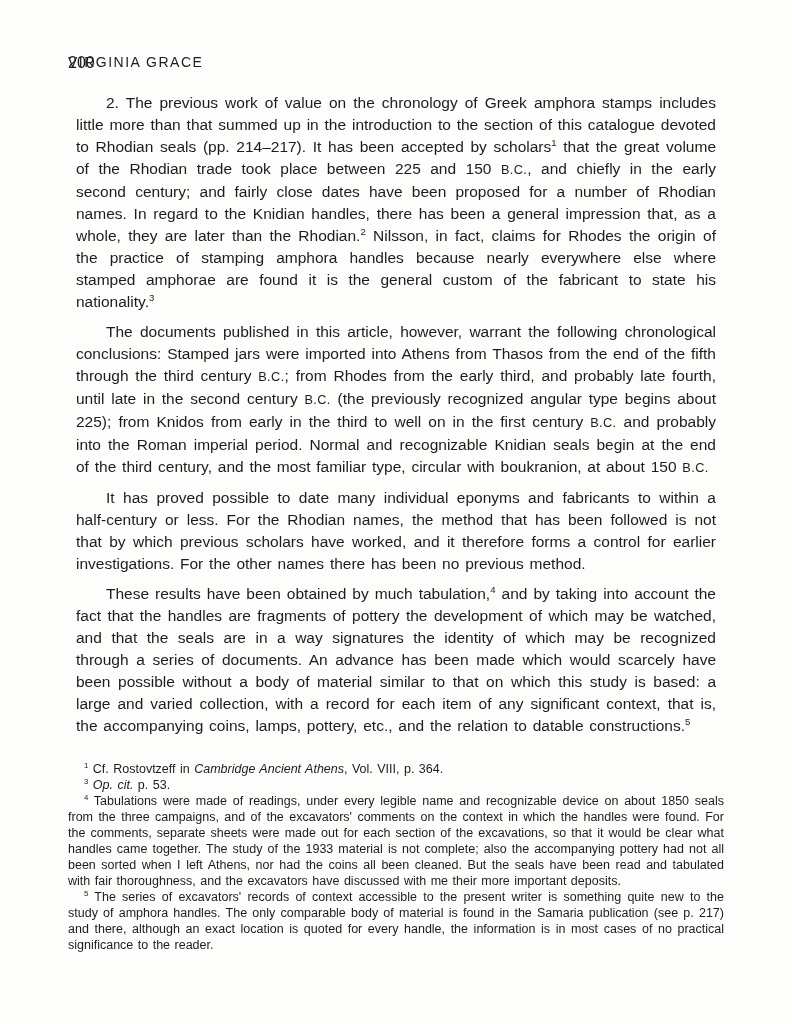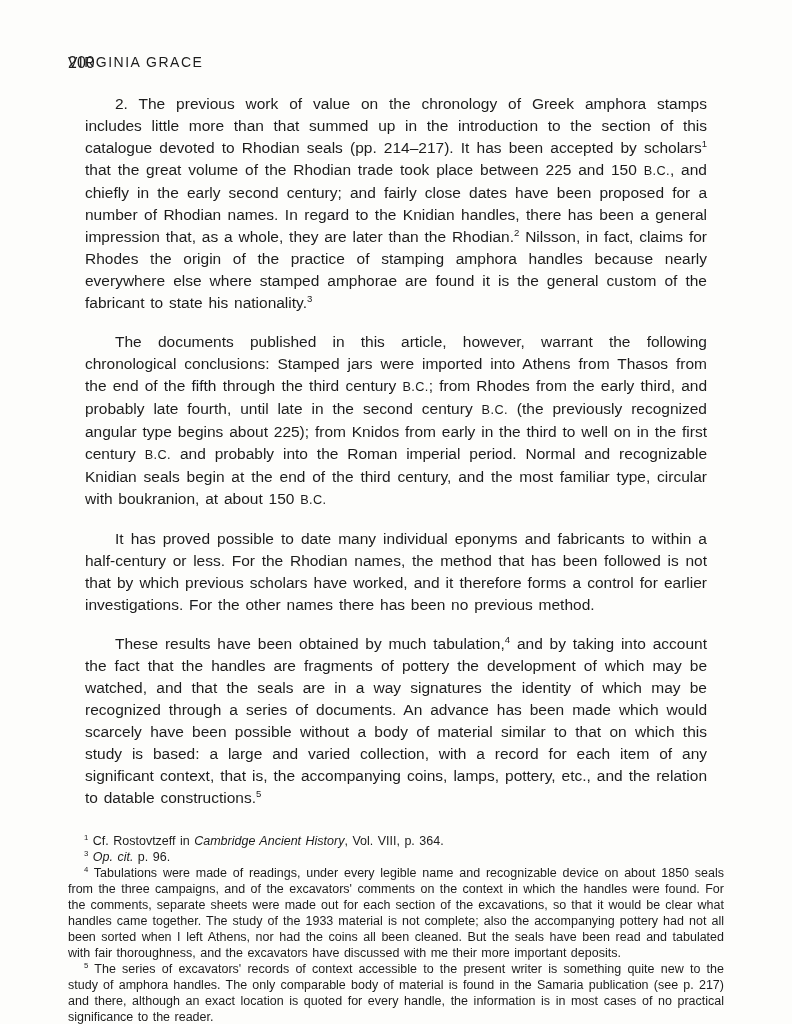--- a/index.html
+++ b/index.html
@@ -31,21 +31,21 @@
   }
   .running-head {
     position: absolute;
     left: 0;
     right: 0;
     top: 0;
     font-size: 14px;
     letter-spacing: 1.5px;
   }
   .body-text p {
-    margin: 17px;
+    margin: 8px;
     font-size: 15.5px;
     line-height: 22px;
     text-align: justify;
     text-indent: 30px;
     word-spacing: 1.5px;
   }
   .footnotes {
     margin-top: 24px;
   }
   .footnotes p {
@@ -72,18 +72,18 @@
     <span class="page-number">200</span>
     <span class="running-head">VIRGINIA GRACE</span>
   </div>
   <div class="body-text" id="body-text">
       <p><span>2. The previous work of value on the chronology of Greek amphora stamps includes little more than that summed up in the introduction to the section of this catalogue devoted to Rhodian seals (pp. 214–217). It has been accepted by scholars</span><sup>1</sup><span> that the great volume of the Rhodian trade took place between 225 and 150 </span><span class="sc">B.C.</span><span>, and chiefly in the early second century; and fairly close dates have been proposed for a number of Rhodian names. In regard to the Knidian handles, there has been a general impression that, as a whole, they are later than the Rhodian.</span><sup>2</sup><span> Nilsson, in fact, claims for Rhodes the origin of the practice of stamping amphora handles because nearly everywhere else where stamped amphorae are found it is the general custom of the fabricant to state his nationality.</span><sup>3</sup></p>
       <p><span>The documents published in this article, however, warrant the following chronological conclusions: Stamped jars were imported into Athens from Thasos from the end of the fifth through the third century </span><span class="sc">B.C.</span><span>; from Rhodes from the early third, and probably late fourth, until late in the second century </span><span class="sc">B.C.</span><span> (the previously recognized angular type begins about 225); from Knidos from early in the third to well on in the first century </span><span class="sc">B.C.</span><span> and probably into the Roman imperial period. Normal and recognizable Knidian seals begin at the end of the third century, and the most familiar type, circular with boukranion, at about 150 </span><span class="sc">B.C.</span></p>
       <p><span>It has proved possible to date many individual eponyms and fabricants to within a half-century or less. For the Rhodian names, the method that has been followed is not that by which previous scholars have worked, and it therefore forms a control for earlier investigations. For the other names there has been no previous method.</span></p>
       <p><span>These results have been obtained by much tabulation,</span><sup>4</sup><span> and by taking into account the fact that the handles are fragments of pottery the development of which may be watched, and that the seals are in a way signatures the identity of which may be recognized through a series of documents. An advance has been made which would scarcely have been possible without a body of material similar to that on which this study is based: a large and varied collection, with a record for each item of any significant context, that is, the accompanying coins, lamps, pottery, etc., and the relation to datable constructions.</span><sup>5</sup></p>
     </div>
   <div class="footnotes" id="footnotes">
-      <p><sup>1</sup><span> Cf. Rostovtzeff in </span><span class="i">Cambridge Ancient History</span><span>, Vol. VIII, p. 364.</span></p>
-      <p><sup>3</sup><span> </span><span class="i">Op. cit.</span><span> p. 96.</span></p>
+      <p><sup>1</sup><span> Cf. Rostovtzeff in </span><span class="i">Cambridge Ancient Athens</span><span>, Vol. VIII, p. 364.</span></p>
+      <p><sup>3</sup><span> </span><span class="i">Op. cit.</span><span> p. 53.</span></p>
       <p><sup>4</sup><span> Tabulations were made of readings, under every legible name and recognizable device on about 1850 seals from the three campaigns, and of the excavators' comments on the context in which the handles were found. For the comments, separate sheets were made out for each section of the excavations, so that it would be clear what handles came together. The study of the 1933 material is not complete; also the accompanying pottery had not all been sorted when I left Athens, nor had the coins all been cleaned. But the seals have been read and tabulated with fair thoroughness, and the excavators have discussed with me their more important deposits.</span></p>
       <p><sup>5</sup><span> The series of excavators' records of context accessible to the present writer is something quite new to the study of amphora handles. The only comparable body of material is found in the Samaria publication (see p. 217) and there, although an exact location is quoted for every handle, the information is in most cases of no practical significance to the reader.</span></p>
     </div>
 </div>
 
 </body></html>

